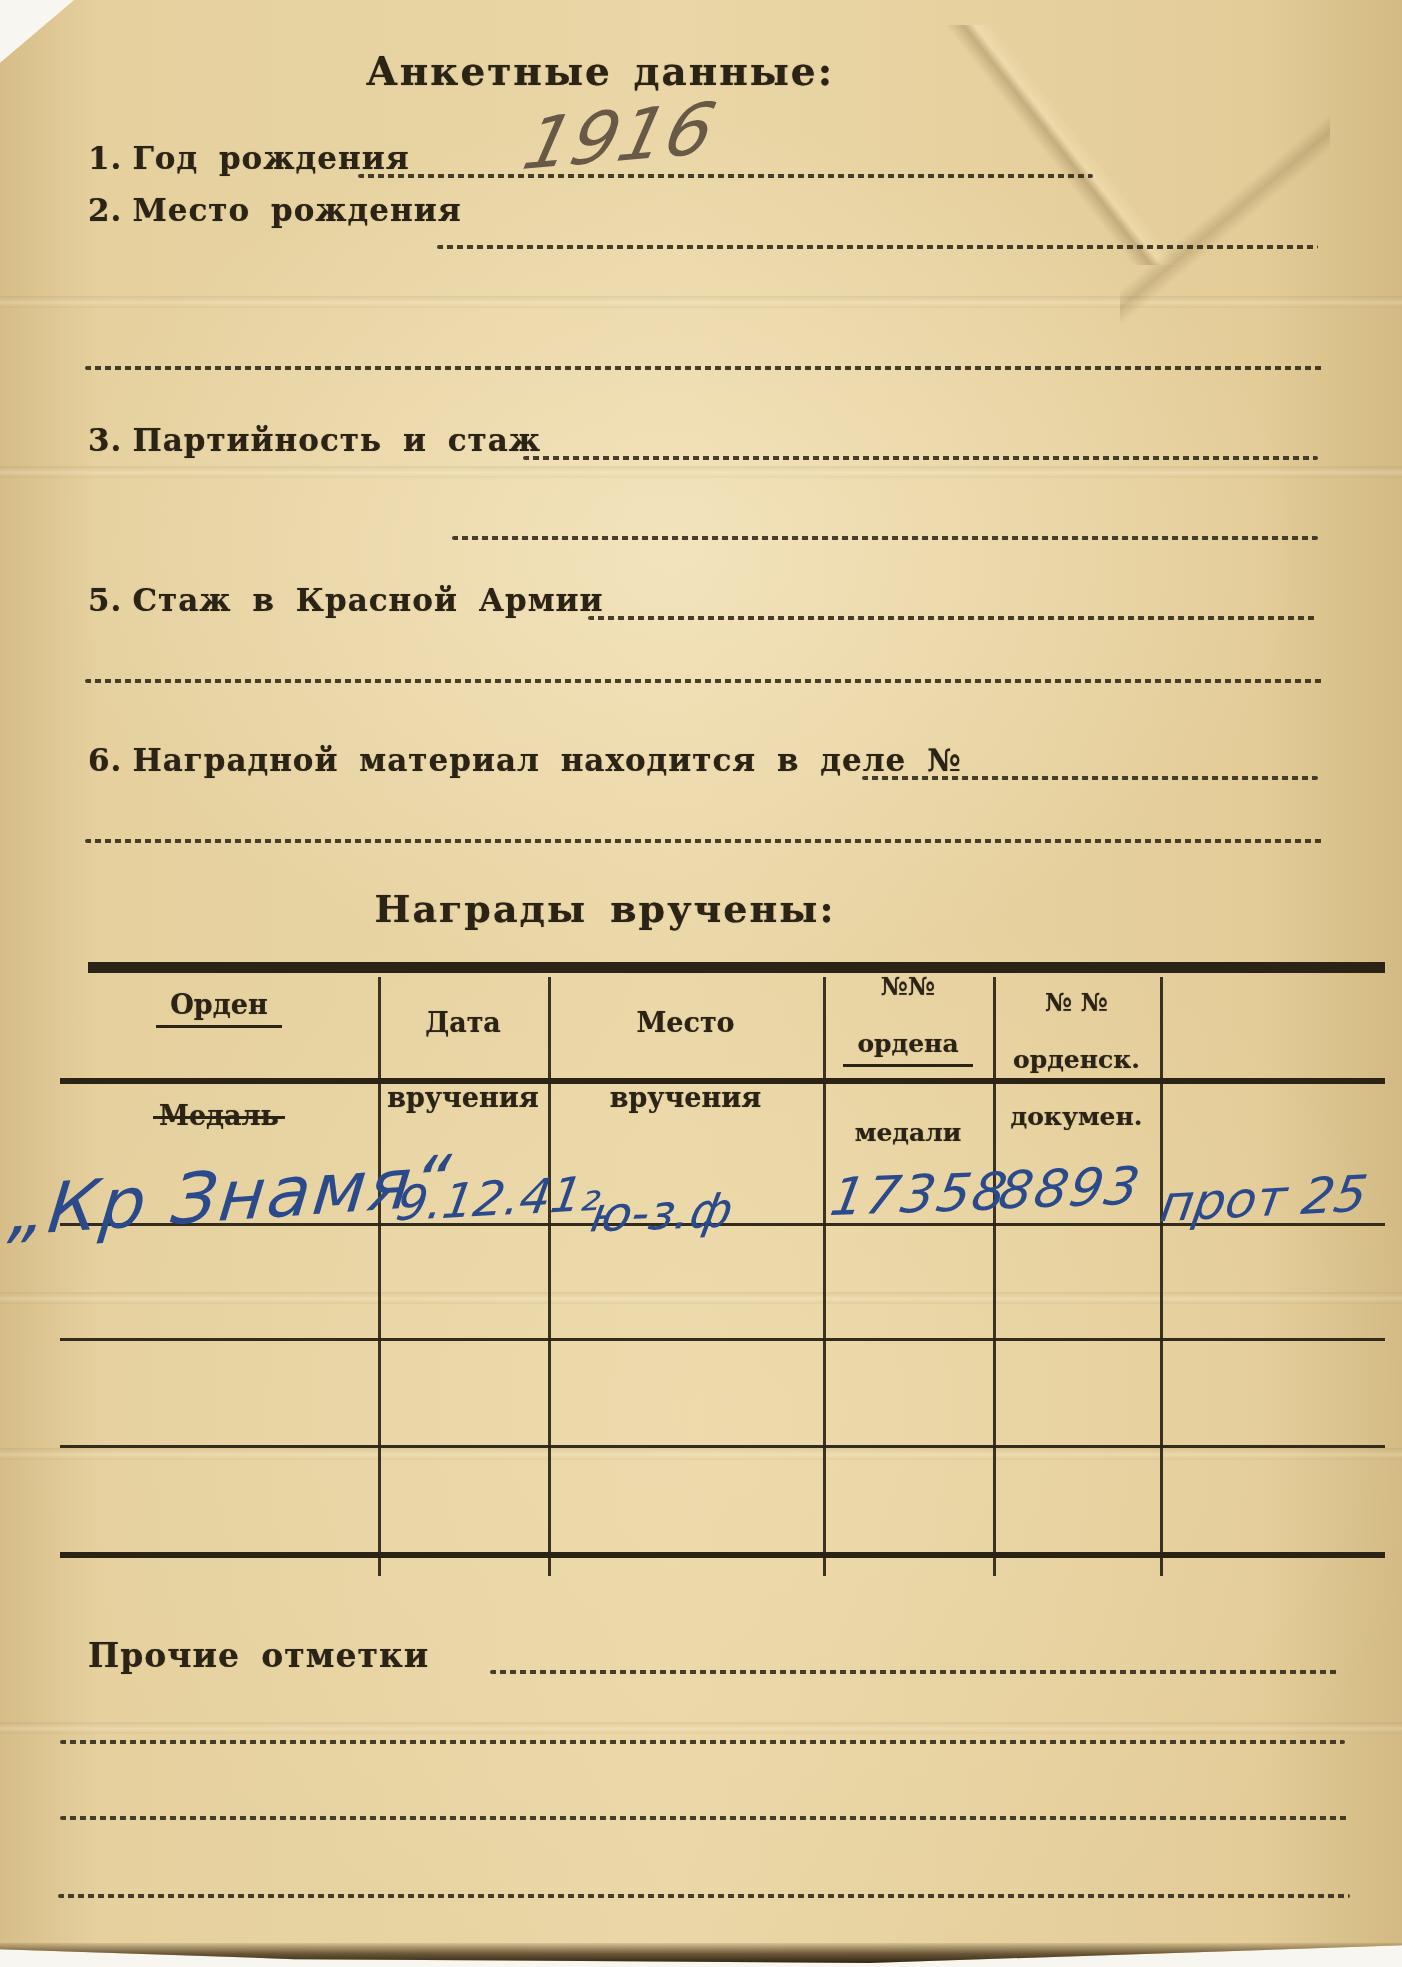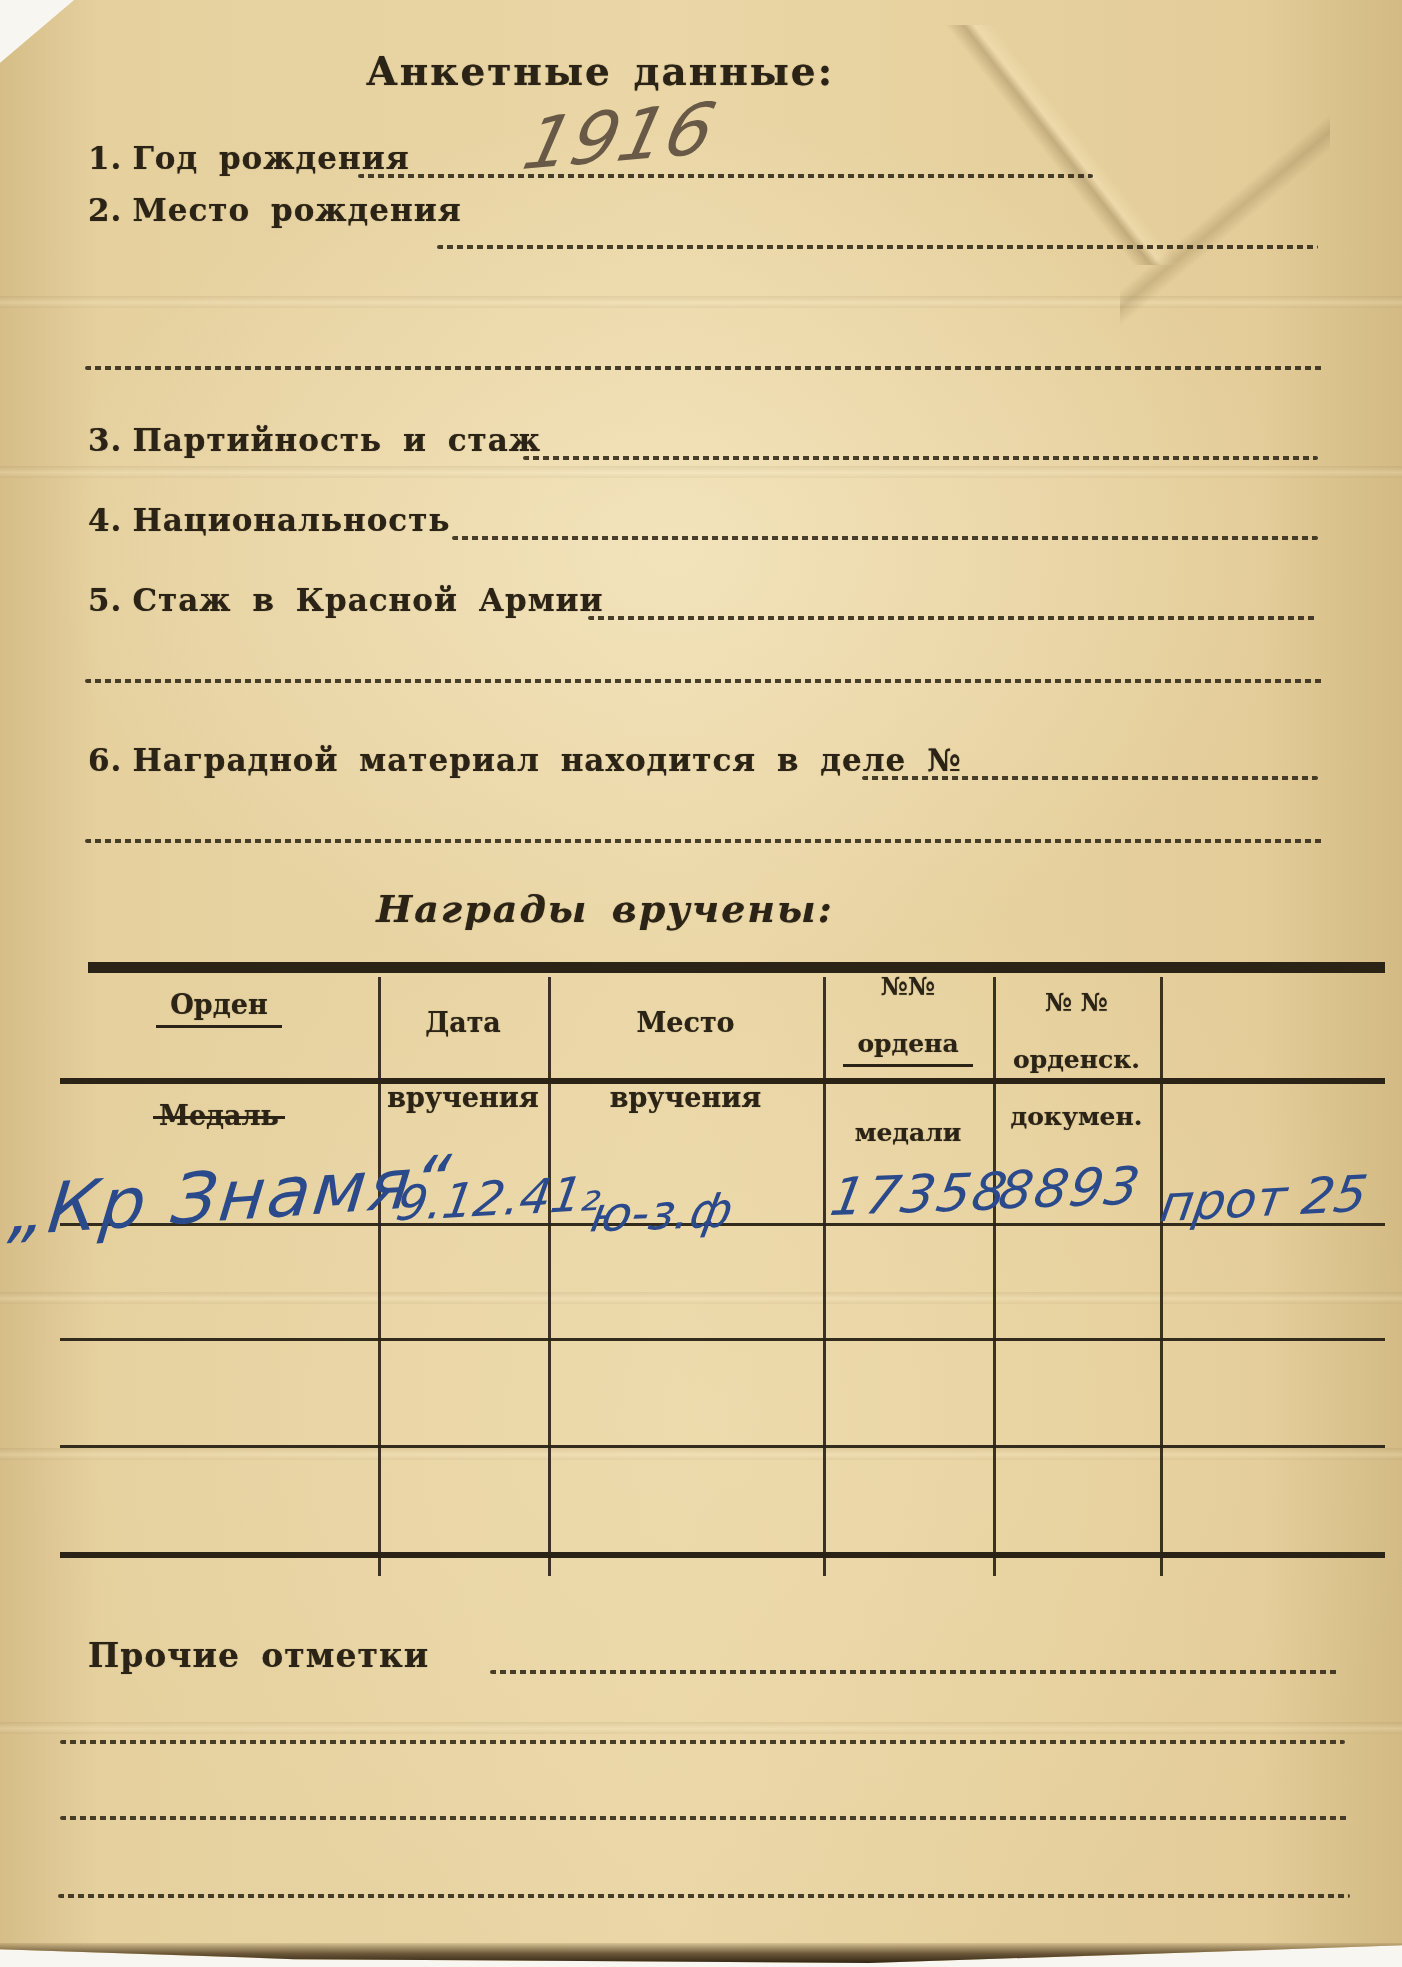--- a/index.html
+++ b/index.html
@@ -41,21 +41,21 @@
   .dline{position:absolute;height:4px;opacity:.92;border-radius:2px;
     background-image:repeating-linear-gradient(90deg, var(--line) 0 6px, transparent 6px 10px);}
 
   .hw{position:absolute;font-family:"DejaVu Sans",sans-serif;font-style:italic;
     color:var(--handwriting-blue);white-space:nowrap;}
   .pencil{color:var(--pencil);}
   .year{left:528px;top:94px;font-size:72px;transform:skewX(-18deg) rotate(-5deg);opacity:.88;}
 
   .awards-title{position:absolute;left:0;top:886px;width:1210px;text-align:center;
     font-weight:700;font-size:38px;letter-spacing:2px;word-spacing:8px;color:var(--ink);
-    text-shadow:0 0 1px rgba(43,36,22,.65);font-style:italic;}
+    text-shadow:0 0 1px rgba(43,36,22,.65);}
 
   .tbl{position:absolute;left:60px;top:962px;width:1325px;height:620px;color:var(--ink);}
   .t-top{margin-left:28px;height:4px;border-top:8px solid var(--ink);border-bottom:3px solid var(--ink);}
   .thead{display:grid;grid-template-columns:318px 170px 275px 170px 167px 225px;height:105px;}
   .th{display:flex;flex-direction:column;align-items:center;justify-content:center;
     font-weight:700;font-size:27px;text-align:center;line-height:1.15;
     text-shadow:0 0 1px rgba(43,36,22,.55);gap:28px;}
   .th .gap{margin-top:16px;}
   .frac-top{border-bottom:3px solid var(--ink);padding:0 14px 5px;}
   .th .under{padding-top:24px;}
@@ -106,23 +106,20 @@
       <span class="fnum">2.</span><span>Место рождения</span>
     </div>
     <div class="dline" style="left:437px;top:245px;width:881px"></div>
     <div class="dline" style="left:85px;top:366px;width:1240px"></div>
 
     <div class="frow" style="top:422px">
       <span class="fnum">3.</span><span>Партийность и стаж</span>
     </div>
     <div class="dline" style="left:523px;top:456px;width:795px"></div>
 
-    <div class="frow" style="top:502px">
-      <span class="fnum">4.</span><span>Национальность</span>
-    </div>
     <div class="dline" style="left:452px;top:536px;width:866px"></div>
 
     <div class="frow" style="top:582px">
       <span class="fnum">5.</span><span>Стаж в Красной Армии</span>
     </div>
     <div class="dline" style="left:588px;top:616px;width:730px"></div>
     <div class="dline" style="left:85px;top:679px;width:1240px"></div>
 
     <div class="frow" style="top:742px">
       <span class="fnum">6.</span><span>Наградной материал находится в деле №</span>

